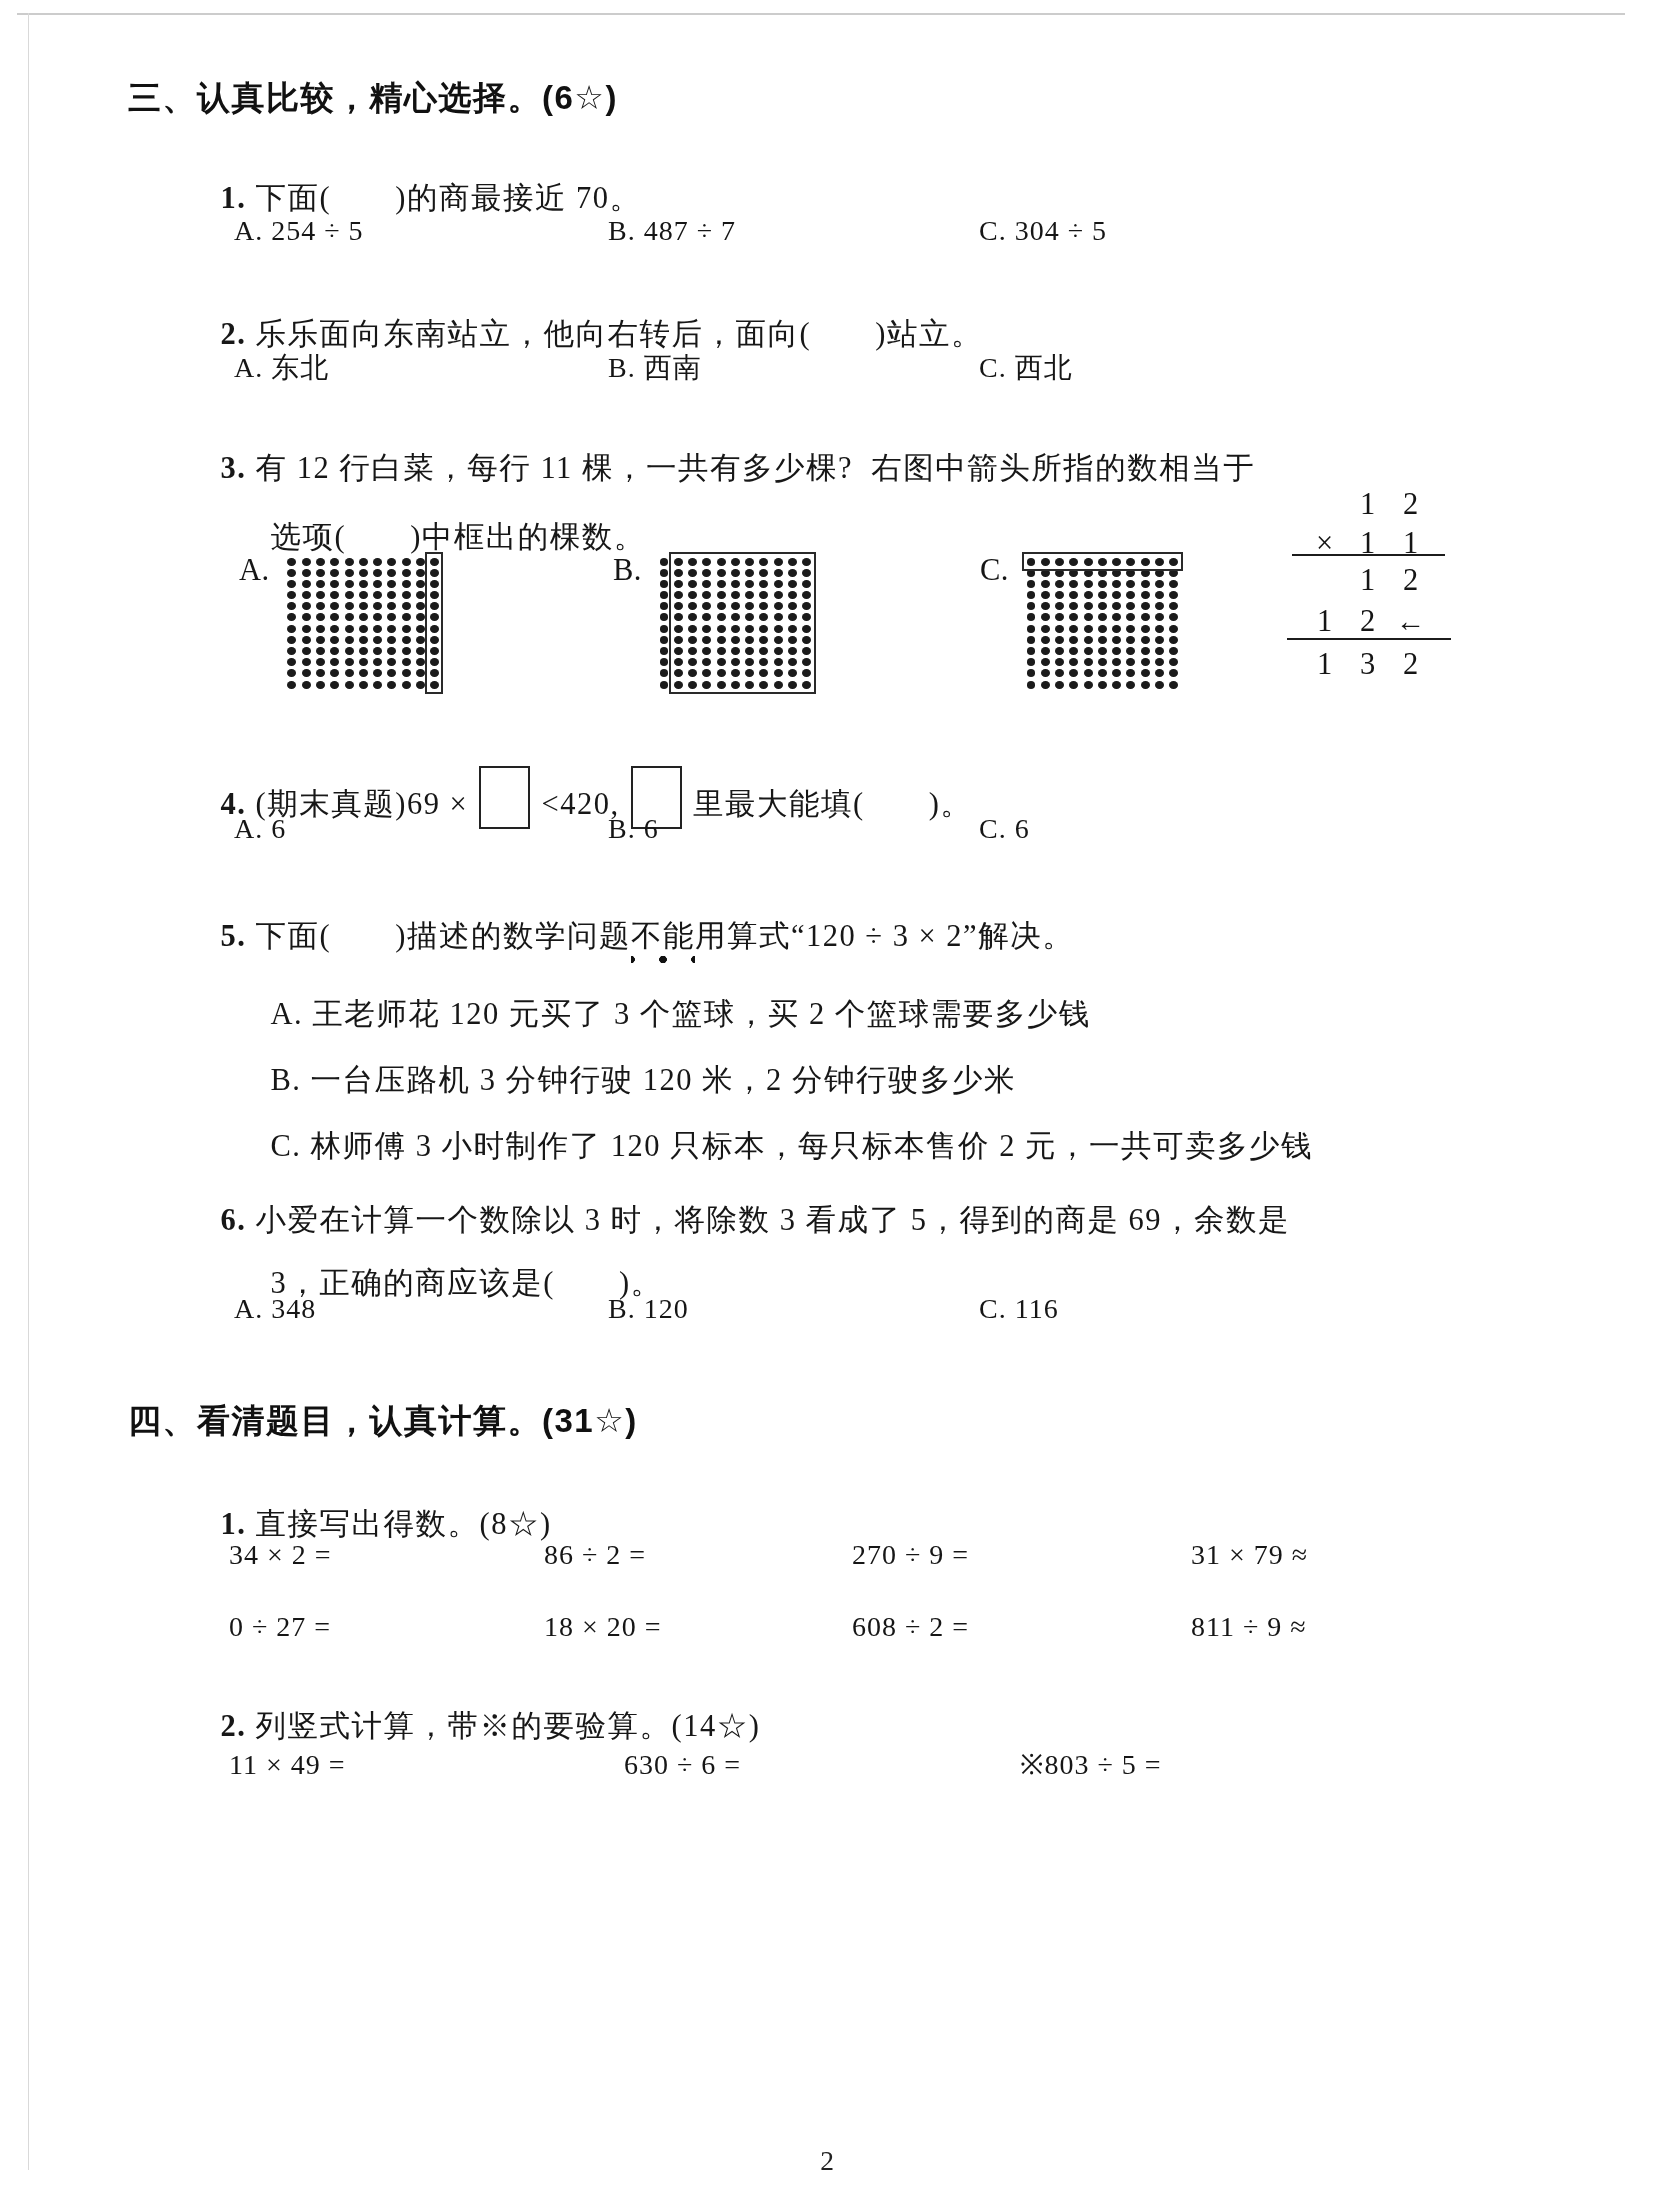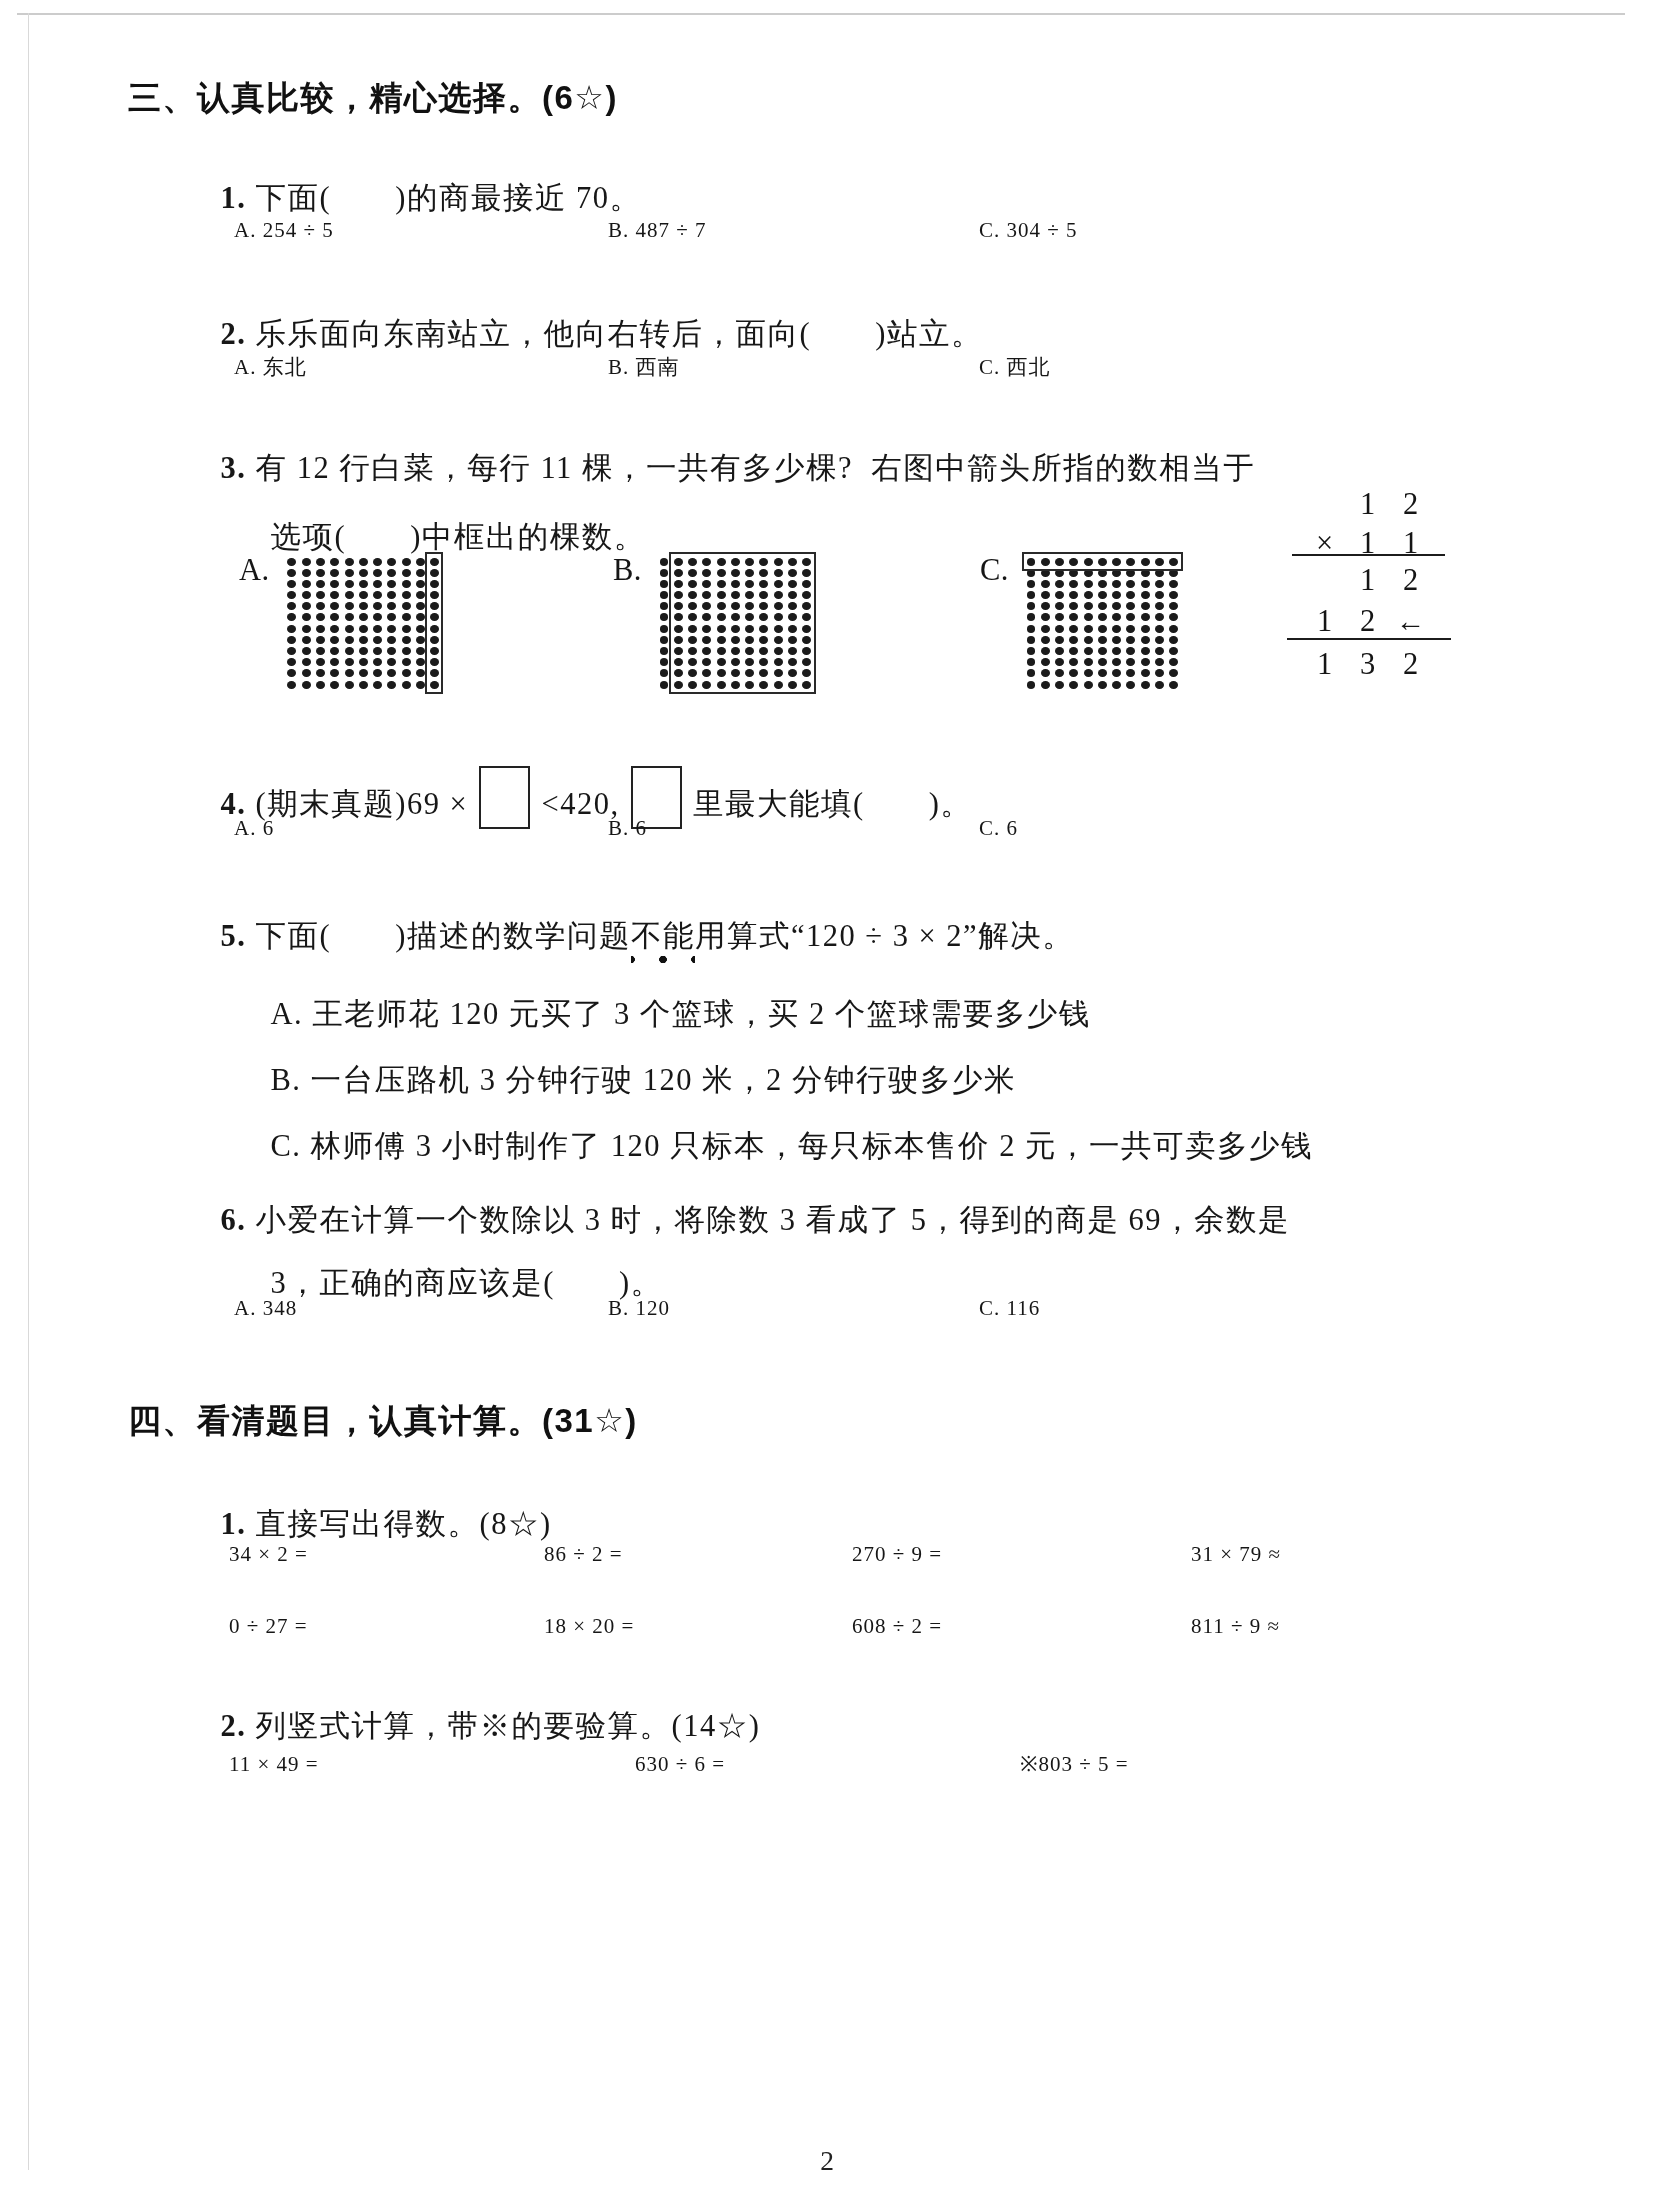--- a/index.html
+++ b/index.html
@@ -19,21 +19,21 @@
     white-space:pre-wrap;color:#111;
   }
   
   .qline{
     position:absolute;font-size:30.5px;line-height:35px;letter-spacing:1.5px;
     white-space:pre-wrap;color:#171717;
   }
   .qnum{font-weight:bold;margin-right:9.2px;}
   
   .optrow{position:absolute;height:36px;}
-  .opt{position:absolute;top:0;font-size:21px;line-height:35px;letter-spacing:1px;white-space:pre;}
+  .opt{position:absolute;top:0;font-size:28px;line-height:35px;letter-spacing:1px;white-space:pre;}
   
   .emph{
     background-image:radial-gradient(circle,#111 3.6px,transparent 4.1px);
     background-size:32px 11.2px;background-repeat:repeat-x;background-position:50% 100%;
     padding-bottom:12.2px;
   }
   
   .sqbox{
     display:inline-block;width:47px;height:59px;border:2.5px solid #222;
     vertical-align:-15.3px;margin:0 11.2px;background:#fff;
@@ -584,20 +584,20 @@
     <span class="opt" style="left:315px">18 × 20 =</span>
     <span class="opt" style="left:623px">608 ÷ 2 =</span>
     <span class="opt" style="left:962px">811 ÷ 9 ≈</span>
   </div>
 
   <div class="qline" style="left:184px;top:1674px">
     <span class="qnum">2.</span><span>列竖式计算，带※的要验算。(14☆)</span>
   </div>
   <div class="optrow" style="left:229px;top:1747px">
     <span class="opt" style="left:0">11 × 49 =</span>
-    <span class="opt" style="left:406px">630 ÷ 6 =</span>
+    <span class="opt" style="left:395px">630 ÷ 6 =</span>
     <span class="opt" style="left:791px">※803 ÷ 5 =</span>
   </div>
 
   <div class="pagenum" style="top:2145px">2</div>
 
 </div>
 
 
 </body></html>

